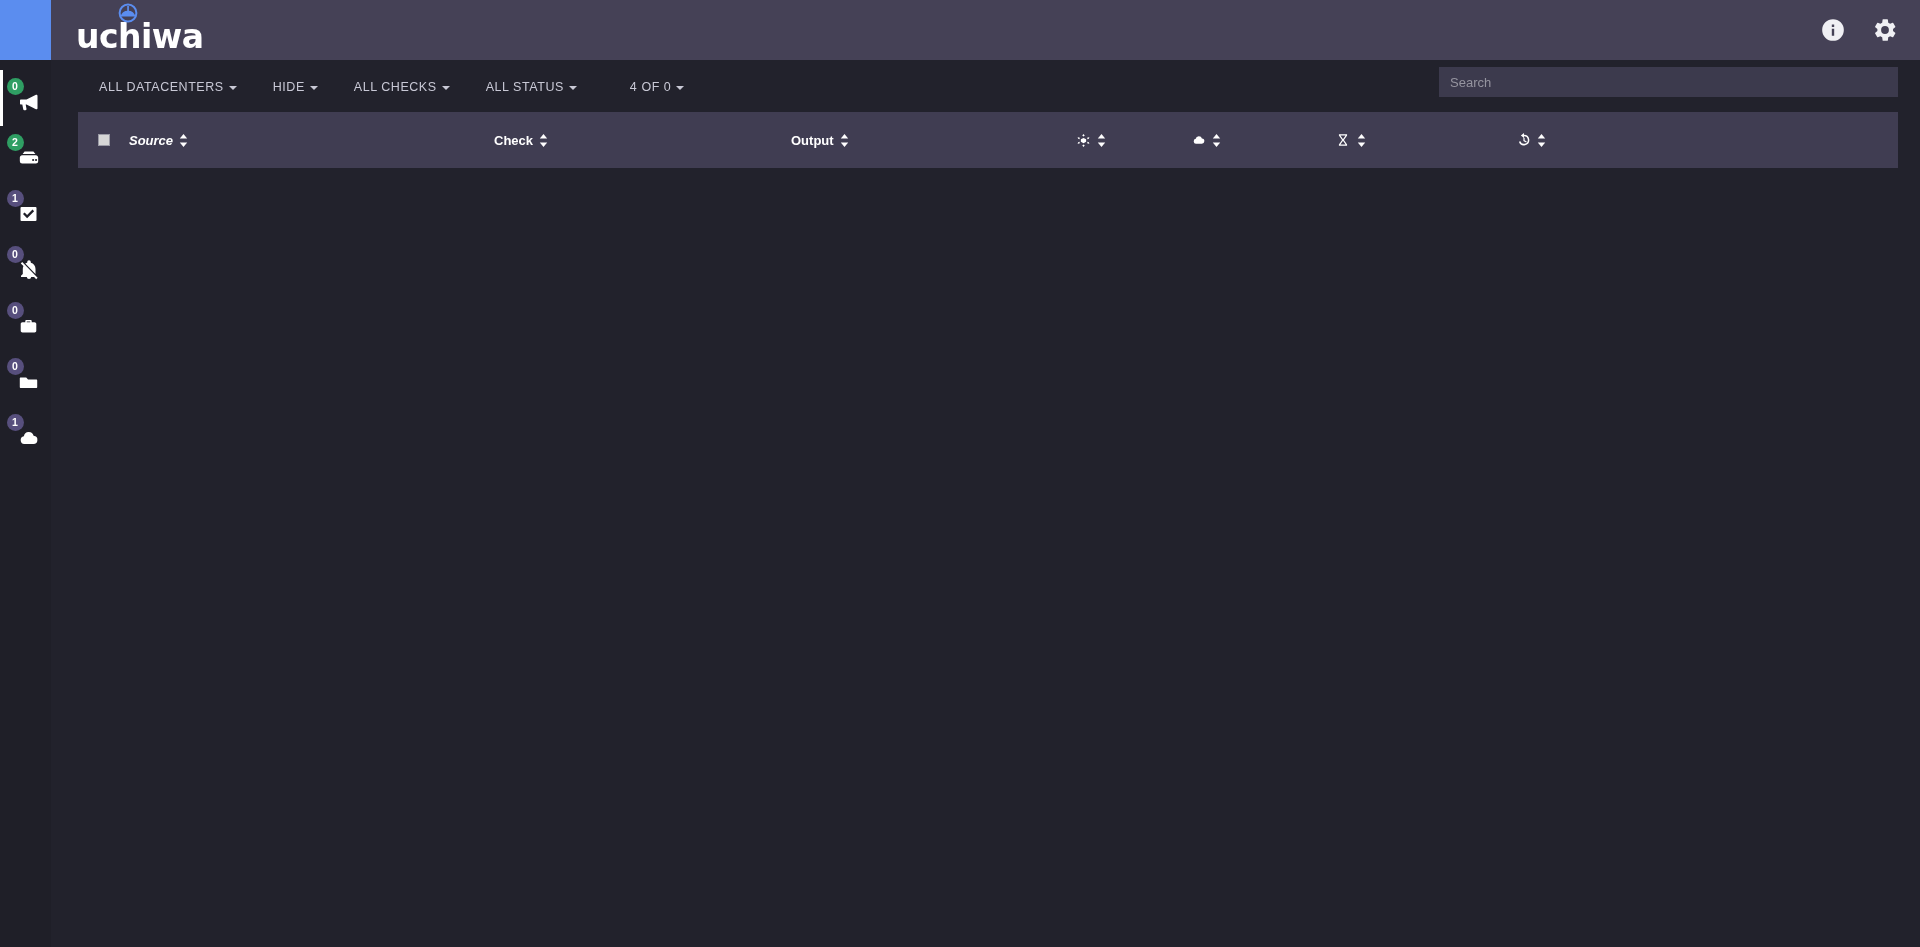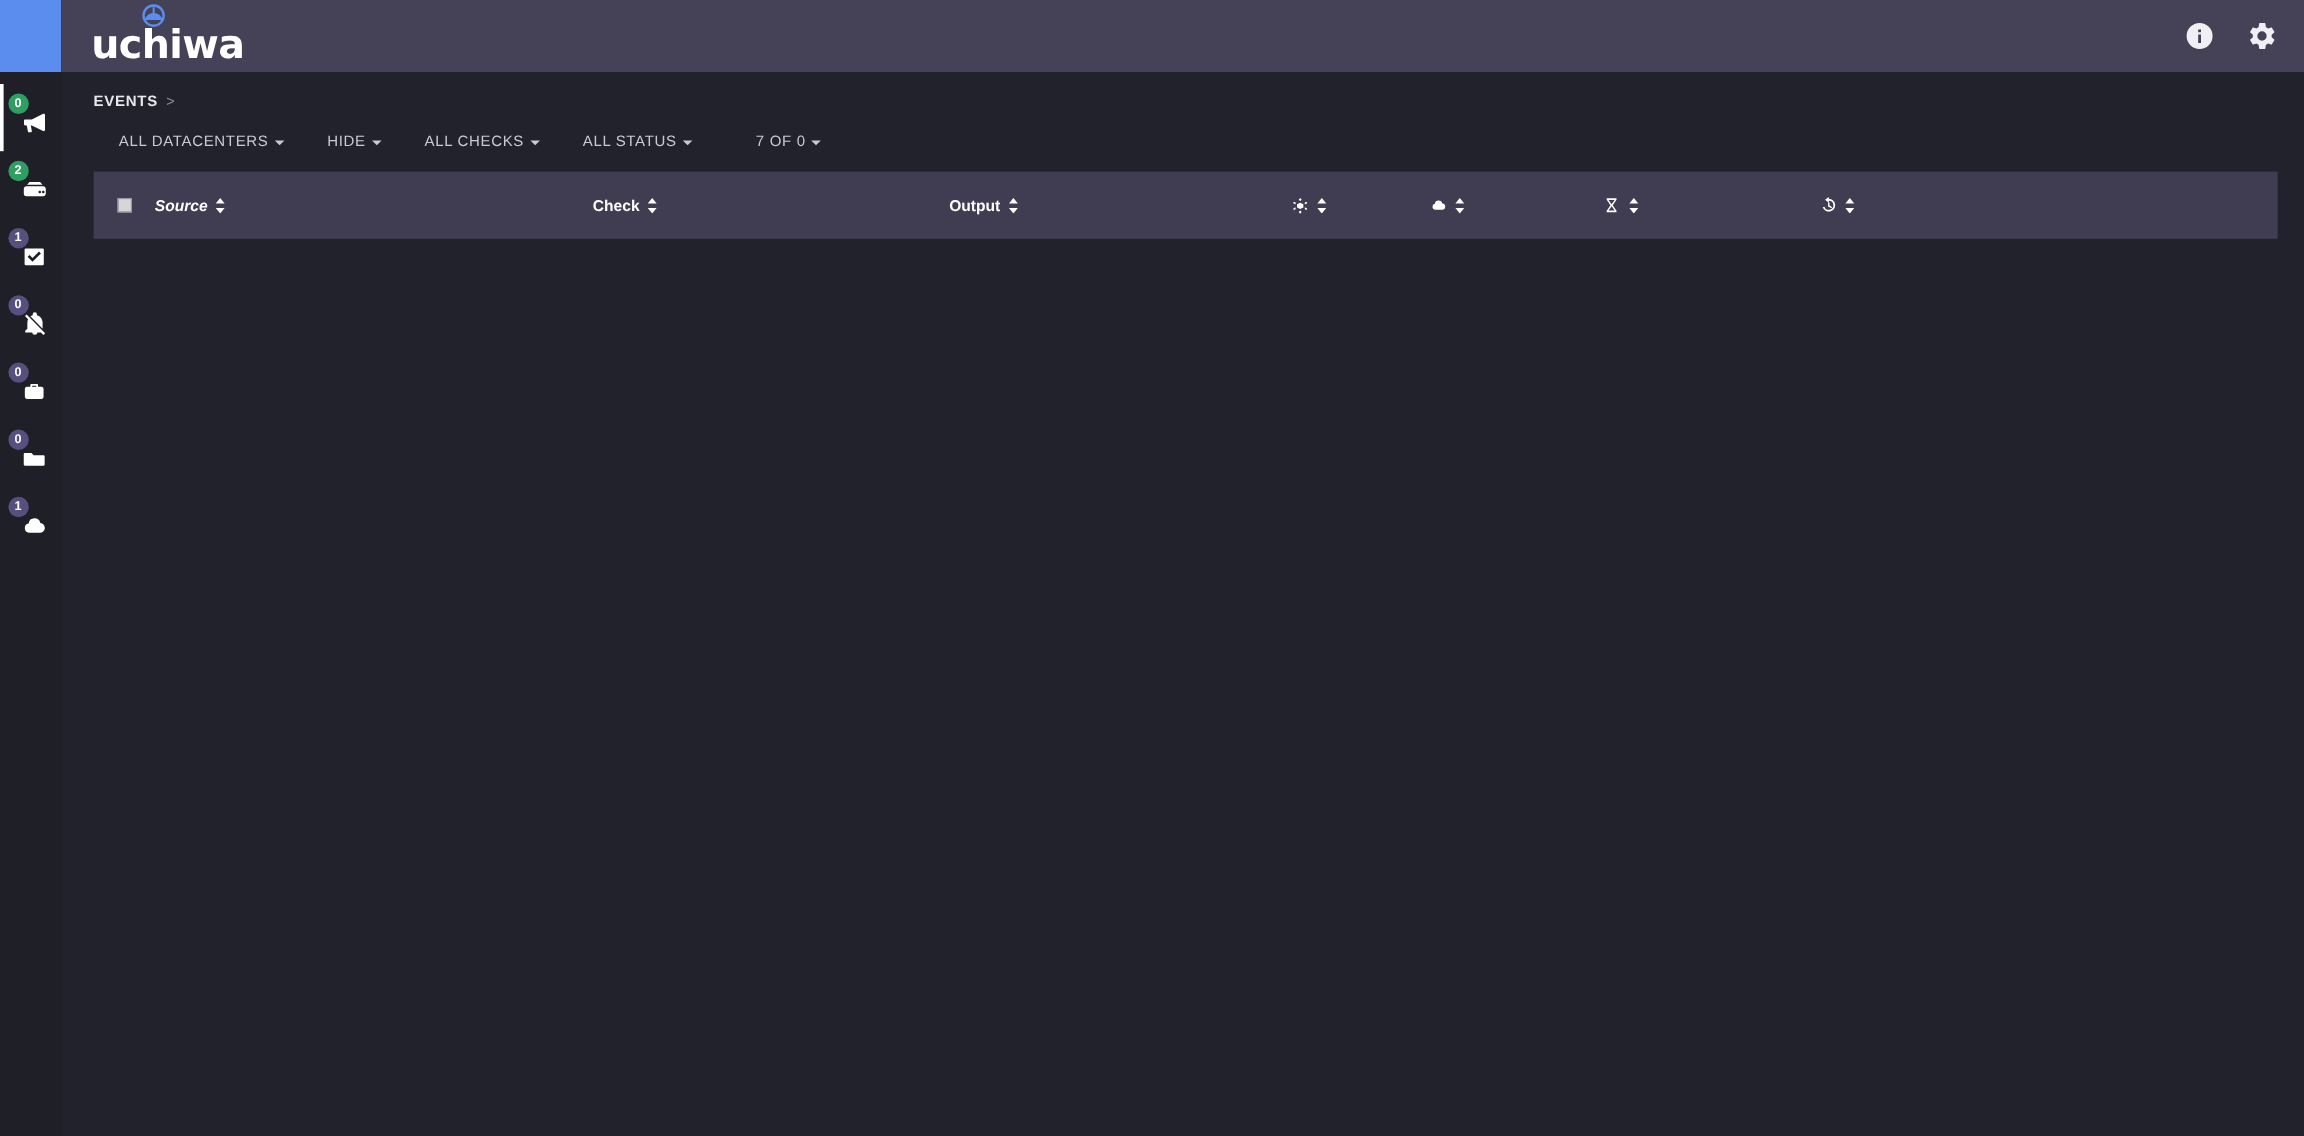--- a/index.html
+++ b/index.html
@@ -242,48 +242,45 @@
             </svg>
         </span>
         <span class="topbar-icon">
           <svg width="26" height="26" viewBox="0 0 24 24">
               <path d="M19.4 13a7.7 7.7 0 0 0 0-2l2-1.6a.5.5 0 0 0 .1-.6l-1.9-3.2a.5.5 0 0 0-.6-.2l-2.3.9a7.4 7.4 0 0 0-1.7-1L14.6 2.4a.5.5 0 0 0-.5-.4h-3.8a.5.5 0 0 0-.5.4L9.4 5.3a7.4 7.4 0 0 0-1.7 1l-2.3-.9a.5.5 0 0 0-.6.2L2.9 8.8a.5.5 0 0 0 .1.6L5 11a7.7 7.7 0 0 0 0 2l-2 1.6a.5.5 0 0 0-.1.6l1.9 3.2c.1.2.4.3.6.2l2.3-.9c.5.4 1.1.7 1.7 1l.4 2.9c0 .2.2.4.5.4h3.8c.3 0 .5-.2.5-.4l.4-2.9c.6-.3 1.2-.6 1.7-1l2.3.9c.2.1.5 0 .6-.2l1.9-3.2a.5.5 0 0 0-.1-.6L19.4 13zM12 15.6A3.6 3.6 0 1 1 12 8.4a3.6 3.6 0 0 1 0 7.2z"></path>
             </svg>
         </span>
       </div>
     </div>
 
-    <div class="breadcrumb">
-      <span class="crumb">EVENTS</span>
-      <span class="crumb-sep">&gt;</span>
-    </div>
 
     <div class="filterbar">
       <div class="filters">
         <div class="filter">
           <span>ALL DATACENTERS</span>
           <span class="caret"></span>
         </div>
         <div class="filter">
           <span>HIDE</span>
           <span class="caret"></span>
         </div>
         <div class="filter">
           <span>ALL CHECKS</span>
           <span class="caret"></span>
         </div>
         <div class="filter">
           <span>ALL STATUS</span>
           <span class="caret"></span>
         </div>
         <div class="filter" style="padding-left:35px;">
-          <span>7 OF 0</span>
-          <span class="caret"></span>
-        </div>
-      </div>
+          <span>4 OF 0</span>
+          <span class="caret"></span>
+        </div>
+      </div>
+      <input class="search-box" type="text" placeholder="Search" style="">
     </div>
 
     <div class="table-wrap">
       <div class="table-head">
 
         <div class="th-check">
           <span class="hd-checkbox"></span>
         </div>
 
         <div class="th th-source">

